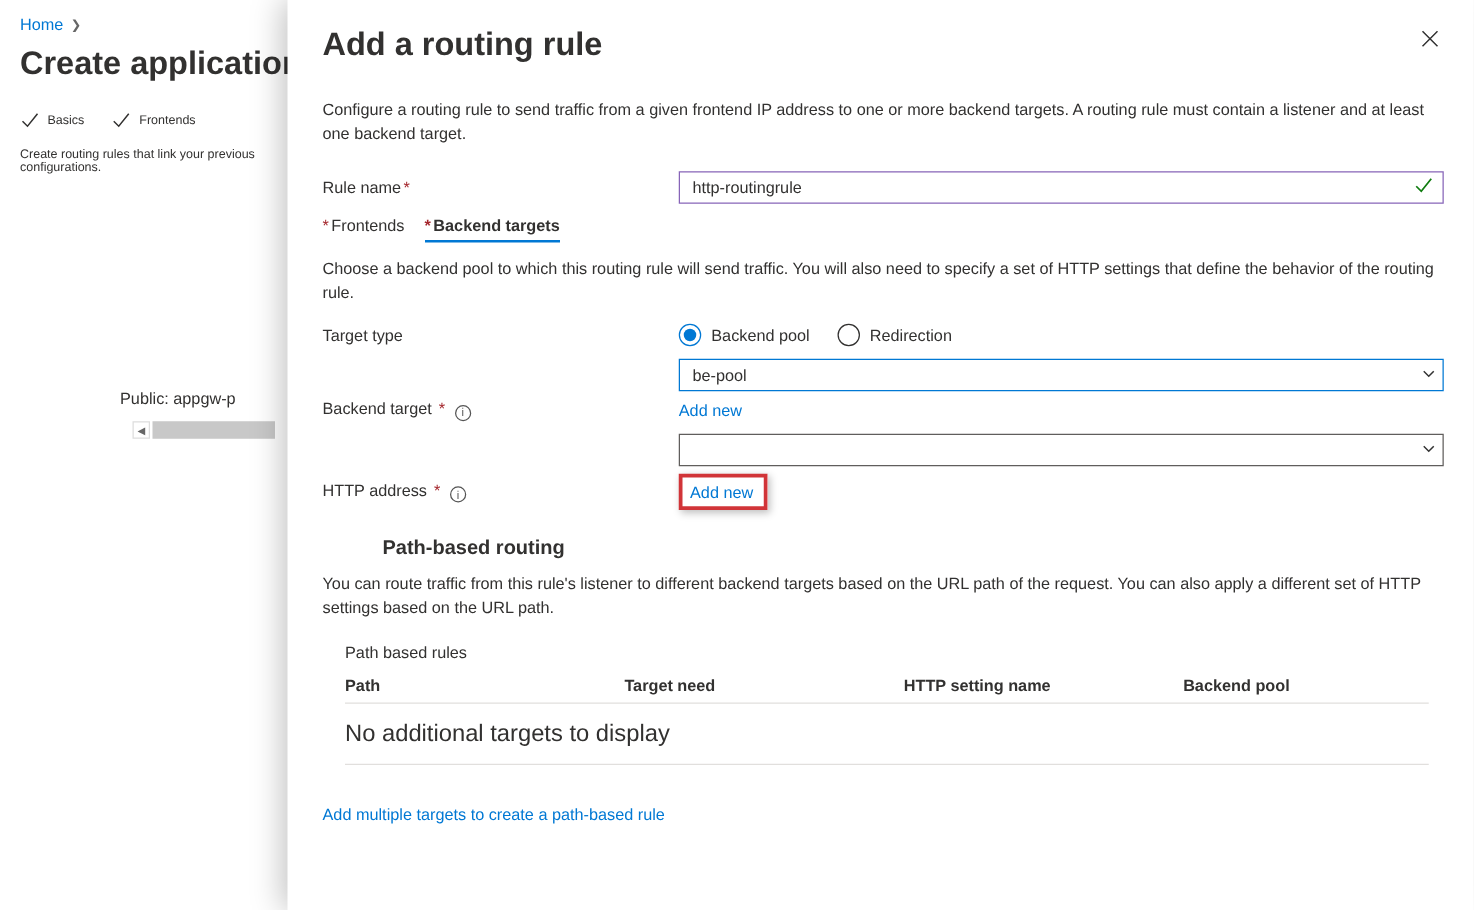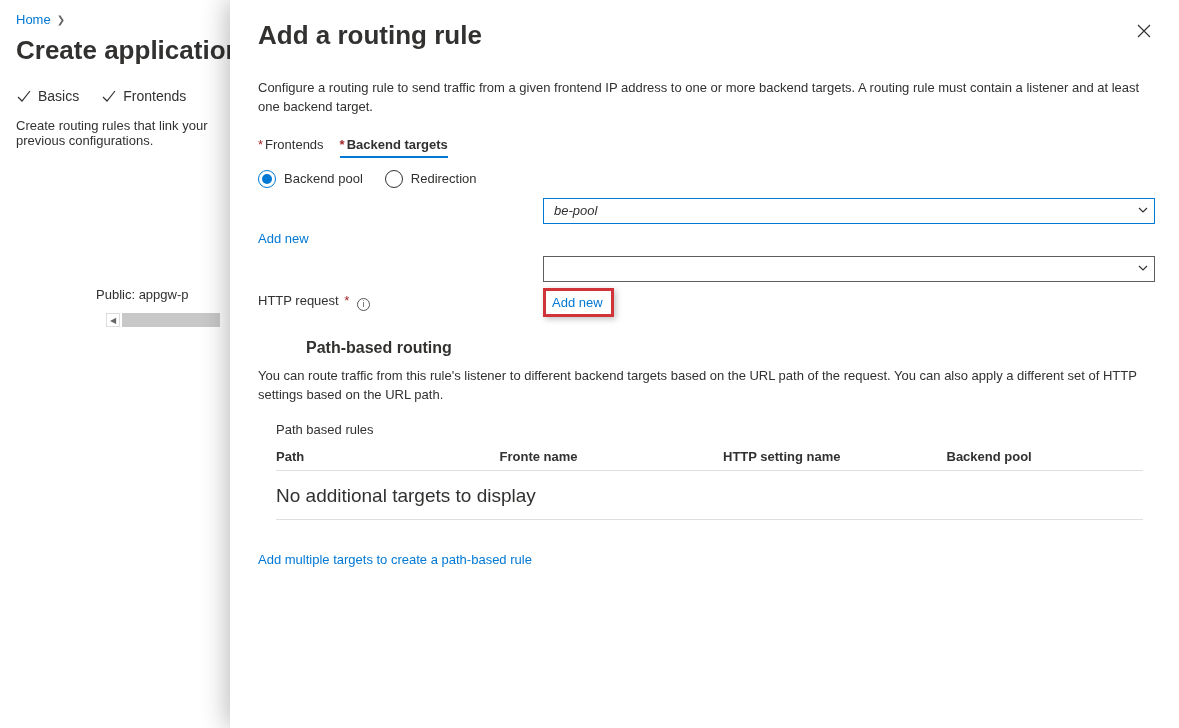--- a/index.html
+++ b/index.html
@@ -3,22 +3,22 @@
   <meta charset="utf-8">
   <style>
     * { box-sizing: border-box; margin: 0; padding: 0; }
     body { font-family: 'Segoe UI', -apple-system, sans-serif; font-size: 14px; color: #323130; width: 1179px; height: 728px; overflow: hidden; position: relative; background: #fff; }
     .page-bg { position: absolute; top: 0; left: 0; width: 100%; height: 100%; padding: 12px 0 0 16px; }
     .breadcrumb { display: flex; align-items: center; font-size: 13px; margin-bottom: 8px; }
     .breadcrumb a { color: #0078d4; text-decoration: none; }
     .chev-icon { margin: 0 6px; color: #666; font-size: 10px; }
     .page-title-bg { font-size: 26px; font-weight: 600; margin-bottom: 22px; }
     .steps { display: flex; align-items: center; gap: 22px; margin-bottom: 14px; }
-    .step { display: flex; align-items: center; gap: 6px; font-size: 14px; }
-    .page-desc-bg { font-size: 13px; color: #323130; margin-bottom: 2px; max-width: 220px; }
+    .step { display: flex; align-items: center; gap: 6px; font-size: 10px; }
+    .page-desc-bg { font-size: 10px; color: #323130; margin-bottom: 34px; max-width: 220px; }
     .frontend-box { margin-left: 90px; text-align: center; }
     .fe-iconwrap { width: 60px; height: 60px; border-radius: 50%; background: #f0f0f0; display: flex; align-items: center; justify-content: center; margin: 0 auto 8px; box-shadow: 0 1px 3px rgba(0,0,0,0.15); }
     .fe-title { font-size: 19px; font-weight: 600; margin-bottom: 14px; }
     .fe-add { color: #0078d4; font-size: 13px; cursor: pointer; }
     .fe-pub { font-size: 13px; margin-top: 18px; text-align: left; margin-left: -10px; }
     .scroll-thumb { margin-top: 10px; height: 16px; display: flex; align-items: center; }
     .scroll-thumb .arrow { width: 14px; height: 14px; border:1px solid #ddd; display:flex; align-items:center; justify-content:center; font-size:8px; color:#666; }
     .scroll-thumb .track { width: 98px; height: 14px; background: #c8c8c8; margin-left:2px; }
 
     
@@ -27,21 +27,21 @@
     .panel-title { font-size: 26px; font-weight: 600; }
     .close-icon { font-size: 14px; color:#333; cursor:pointer; padding: 4px; }
     .panel-desc { font-size: 13px; color: #323130; line-height: 1.45; margin-bottom: 20px; }
     .form-row { display: flex; align-items: center; margin-bottom: 10px; }
     .form-label { width: 285px; font-size: 13px; color: #323130; flex-shrink: 0; }
     .req { color: #a4262c; margin-left: 2px; }
     .text-input { flex: 1; border: 1px solid #605e5c; height: 26px; padding: 0 8px 0 10px; font-size: 13px; display:flex; align-items:center; justify-content:space-between; }
     .valid-input { border-color: #8764b8; }
     .chk-ok { color: #107c10; font-size: 13px; }
     .select-input { flex: 1; border: 1px solid #605e5c; height: 26px; padding: 0 6px 0 10px; font-size: 13px; display:flex; align-items:center; justify-content:space-between; cursor:pointer; }
-    .select-blue { border-color: #0078d4; border-width: 1px; font-style: italic; }
+    .select-blue { border-color: #0078d4; border-width: 1px; }
     .caret { font-size: 9px; color: #333; }
     .tabs { display: flex; gap: 16px; margin-bottom: 12px; border-bottom: none; }
     .tab { font-size: 13px; padding-bottom: 4px; cursor: pointer; }
     .tab-prefix { color: #a4262c; margin-right: 2px; }
     .tab.active { font-weight: 600; border-bottom: 2px solid #0078d4; }
     .section-desc { font-size: 13px; line-height: 1.45; margin-bottom: 16px; }
     .radio-group { display: flex; gap: 22px; align-items: center; }
     .radio { display: flex; align-items: center; gap: 8px; cursor:pointer; font-size: 13px; }
     .radio-outer { width: 18px; height: 18px; border: 1px solid #323130; border-radius: 50%; display:flex; align-items:center; justify-content:center; }
     .radio-outer.sel { border-color: #0078d4; border-width: 1px; }
@@ -108,28 +108,41 @@
     <div class="panel-title">Add a routing rule</div>
     <div class="close-icon">
       <svg width="14" height="14" viewBox="0 0 14 14">
           <path d="M1 1 L13 13 M13 1 L1 13" stroke="#333" stroke-width="1.2"></path>
         </svg>
     </div>
   </div>
 
   <div class="panel-desc">Configure a routing rule to send traffic from a given frontend IP address to one or more backend targets. A routing rule must contain a listener and at least one backend target.</div>
 
+  <div class="form-row">
+    <div class="form-label"><span>Rule name</span><span class="req">*</span></div>
+    <div class="text-input valid-input">
+      <span>http-routingrule</span>
+      <span class="chk-ok">
+        <svg width="14" height="14" viewBox="0 0 14 14">
+            <path d="M1 8 L5 12 L13 2" stroke="#107c10" stroke-width="1.4" fill="none"></path>
+          </svg>
+      </span>
+    </div>
+  </div>
 
   <div class="tabs">
     <div class="tab"><span class="tab-prefix">*</span><span>Frontends</span></div>
     <div class="tab active"><span class="tab-prefix">*</span><span>Backend targets</span></div>
   </div>
 
+  <div class="section-desc">Choose a backend pool to which this routing rule will send traffic. You will also need to specify a set of HTTP settings that define the behavior of the routing rule.</div>
 
   <div class="form-row">
+    <div class="form-label">Target type</div>
     <div class="radio-group">
       <div class="radio">
         <div class="radio-outer sel">
             <div class="radio-inner"></div>
           </div>
         <span>Backend pool</span>
       </div>
       <div class="radio">
         <div class="radio-outer"></div>
         <span>Redirection</span>
@@ -142,47 +155,48 @@
     <div class="select-input select-blue">
       <span>be-pool</span>
       <span class="caret">
         <svg width="10" height="10" viewBox="0 0 10 10">
             <path d="M1 3 L5 7 L9 3" stroke="#333" stroke-width="1.2" fill="none"></path>
           </svg>
       </span>
     </div>
   </div>
   <div class="form-row" style="margin-top:-4px;">
+    <div class="form-label"><span>Backend target</span><span class="req"> *</span> <span class="info-icon">i</span></div>
     <div><span class="add-new-link">Add new</span></div>
   </div>
 
   <div class="form-row" style="margin-top:2px;">
     <div class="form-label"></div>
     <div class="select-input">
       <span></span>
       <span class="caret">
         <svg width="10" height="10" viewBox="0 0 10 10">
             <path d="M1 3 L5 7 L9 3" stroke="#333" stroke-width="1.2" fill="none"></path>
           </svg>
       </span>
     </div>
   </div>
   <div class="form-row" style="margin-top:-4px;">
-    <div class="form-label"><span>HTTP request</span><span class="req"> *</span> <span class="info-icon">i</span></div>
+    <div class="form-label"><span>HTTP address</span><span class="req"> *</span> <span class="info-icon">i</span></div>
     <div><span class="add-new-highlight"><span class="add-new-link">Add new</span></span></div>
   </div>
 
   <div class="subheading">Path-based routing</div>
   <div class="section-desc">You can route traffic from this rule's listener to different backend targets based on the URL path of the request. You can also apply a different set of HTTP settings based on the URL path.</div>
 
   <div class="table-area">
     <div class="table-title">Path based rules</div>
     <div class="table-head">
       <div class="th">Path</div>
-      <div class="th">Fronte name</div>
+      <div class="th">Target need</div>
       <div class="th">HTTP setting name</div>
       <div class="th">Backend pool</div>
     </div>
     <div class="table-empty">No additional targets to display</div>
   </div>
 
   <div class="bottom-link">Add multiple targets to create a path-based rule</div>
 </div>
 
 </body></html>

